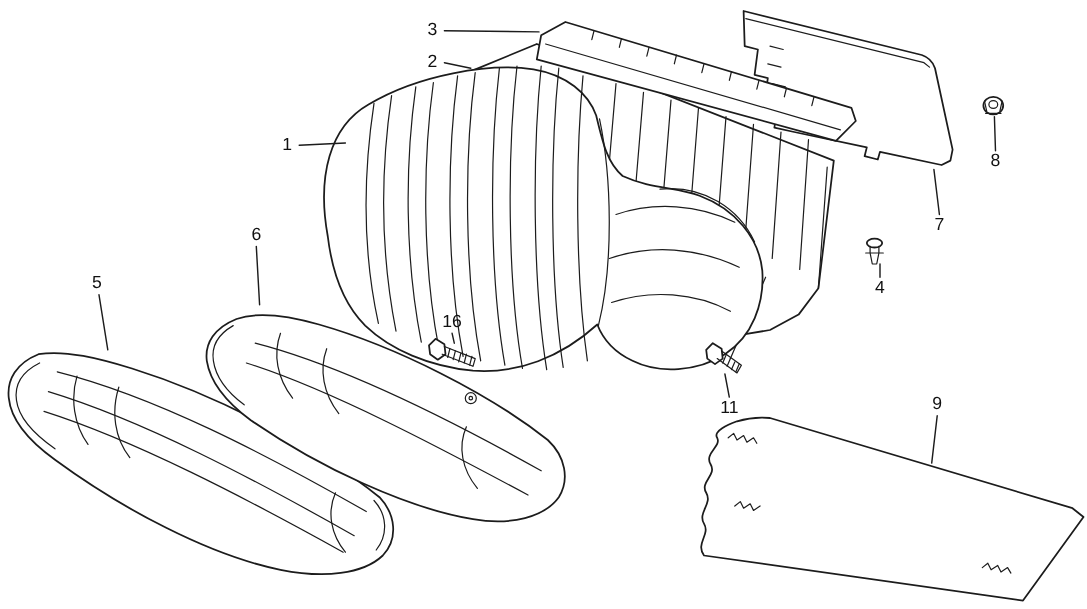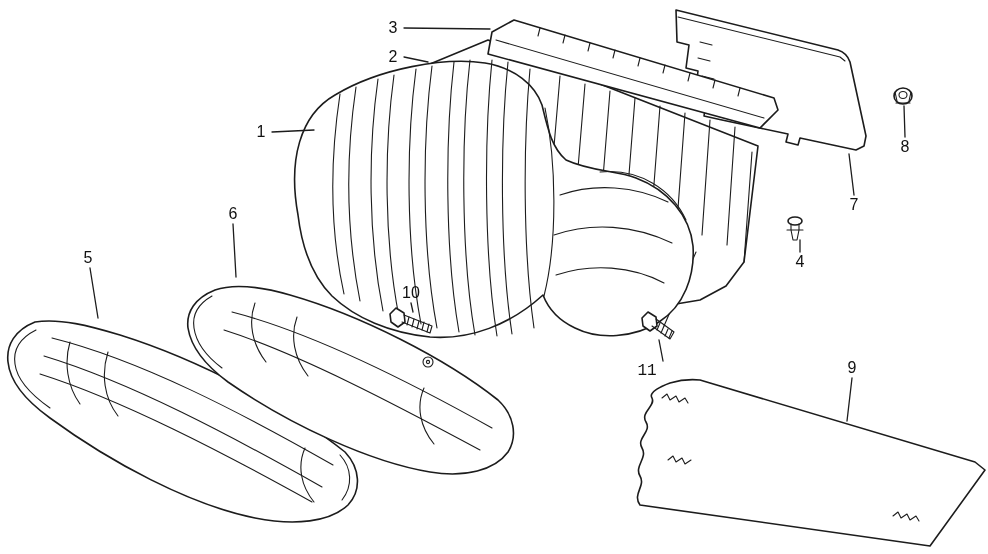--- a/index.html
+++ b/index.html
@@ -190,16 +190,16 @@
 
   <div class="callout" style="left:261px; top:132px;">1</div>
   <div class="callout" style="left:393px; top:57px;">2</div>
   <div class="callout" style="left:393px; top:28px;">3</div>
   <div class="callout" style="left:800px; top:262px;">4</div>
   <div class="callout" style="left:88px;  top:258px;">5</div>
   <div class="callout" style="left:233px; top:214px;">6</div>
   <div class="callout" style="left:854px; top:205px;">7</div>
   <div class="callout" style="left:905px; top:147px;">8</div>
   <div class="callout" style="left:852px; top:368px;">9</div>
-  <div class="callout" style="left:411px; top:293px;">10</div>
-  <div class="callout" style="left:647px; top:371px;font-family:Liberation Mono, monospace;">11</div>
+  <div class="callout" style="left:411px; top:293px;">16</div>
+  <div class="callout" style="left:663px; top:371px;">11</div>
 
 </div>
 
 </body></html>

